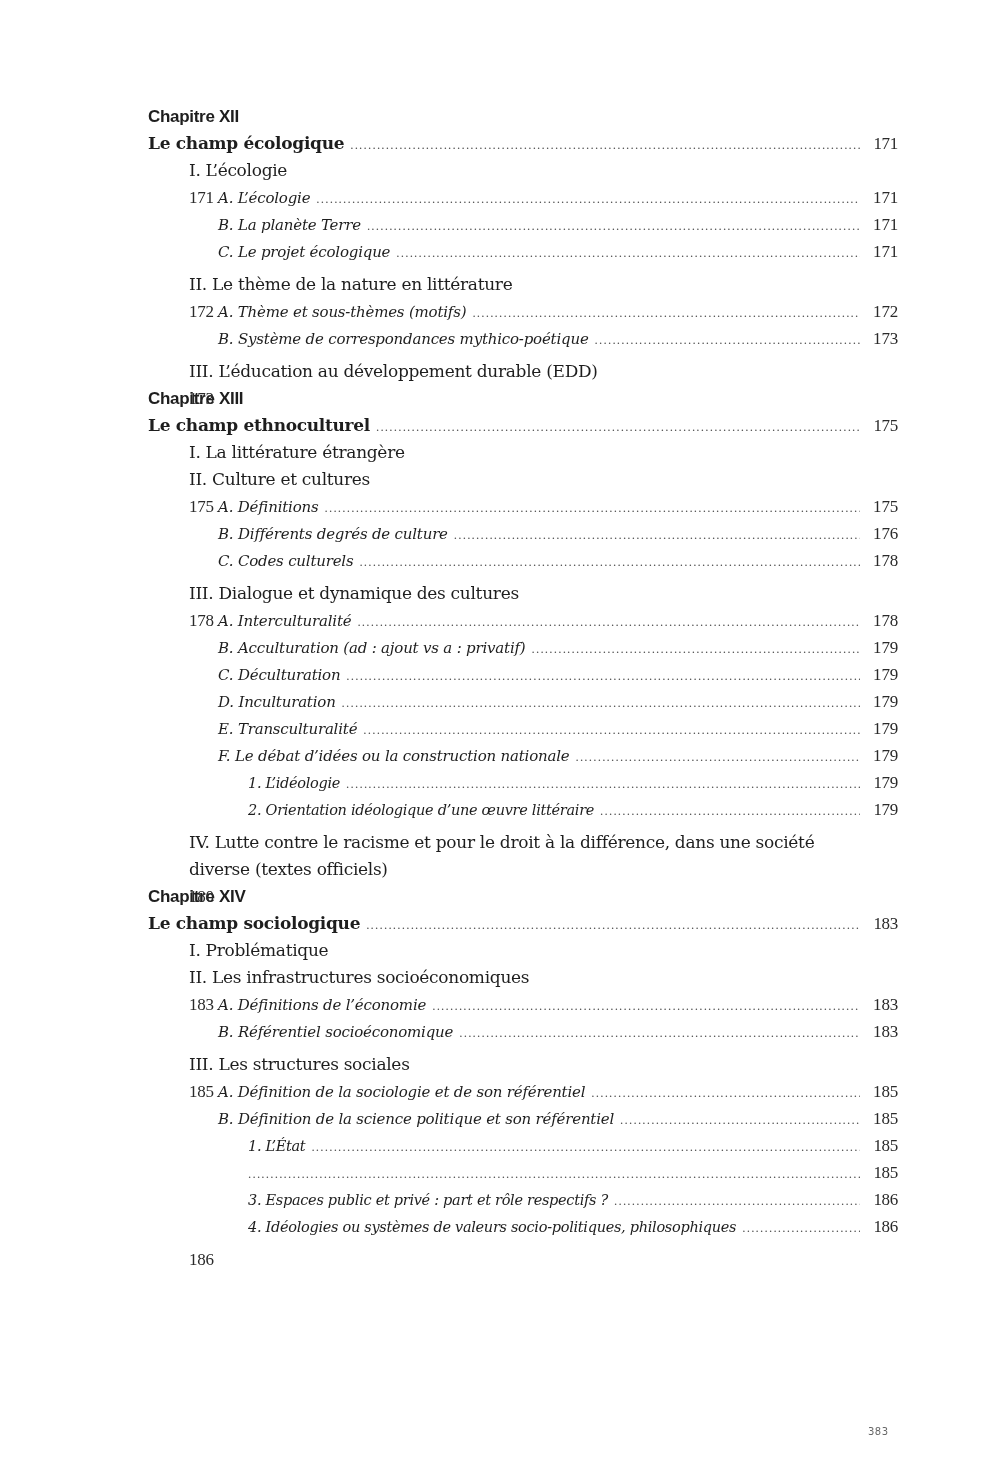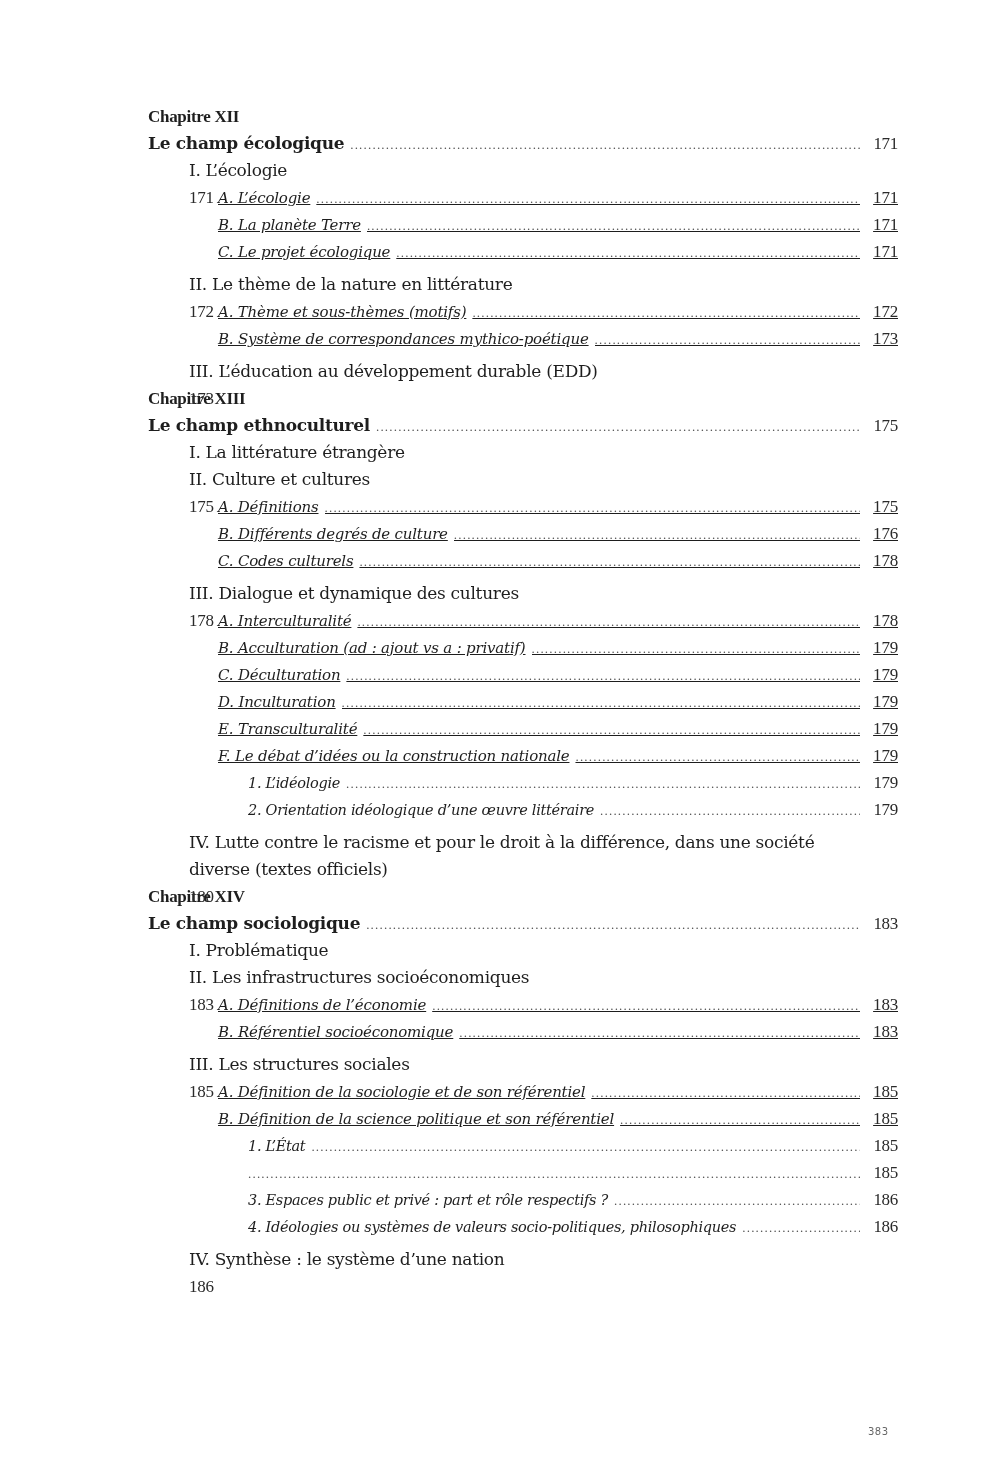--- a/index.html
+++ b/index.html
@@ -6,24 +6,24 @@
   body { width: 1004px; height: 1476px; position: relative; overflow: hidden;
          font-family: "DejaVu Serif", "Liberation Serif", serif; color: #1e1e1e; }
   .page { position: absolute; left: 0; top: 0; width: 1004px; height: 1476px; }
   .toc { position: absolute; left: 148px; top: 103px; width: 750px; }
   .row { position: relative; display: flex; align-items: baseline; white-space: nowrap; }
   .row .txt { flex: 0 0 auto; padding-right: 6px; background: #fff; }
   .row .dots { flex: 1 1 auto; overflow: hidden; color: #555; font-family: "Liberation Serif", serif; font-size: 13px; letter-spacing: 1.2px; font-style: normal; font-weight: normal; }
   .row .dots::before { content: "................................................................................................................................................................................................................................................"; }
   .row .pg { flex: 0 0 38px; text-align: right; font-family: "Liberation Serif", serif; font-size: 17px; font-style: normal; font-weight: normal; color: #2a2a2a; }
 
-  .chap-label { font-family: Liberation Serif, serif; font-weight: bold; font-size: 17px; height: 27px; line-height: 27px; letter-spacing: -0.3px; }
+  .chap-label { font-family: Liberation Sans, sans-serif; font-weight: bold; font-size: 17px; height: 27px; line-height: 27px; letter-spacing: -0.3px; }
   .lvl-chapter { height: 27px; line-height: 27px; font-weight: bold; font-size: 17px; letter-spacing: -0.3px; }
   .lvl-section { height: 27px; line-height: 27px; font-size: 17px; padding-left: 41px; letter-spacing: -0.3px; flex-direction: column; }
-  .lvl-sub { height: 27px; line-height: 27px; font-size: 15px; font-style: italic; padding-left: 70px; letter-spacing: -0.2px; text-decoration: underline; }
+  .lvl-sub { height: 27px; line-height: 27px; font-size: 15px; font-style: italic; padding-left: 70px; letter-spacing: -0.2px; }
   .lvl-subsub { height: 27px; line-height: 27px; font-size: 14.5px; font-style: italic; padding-left: 100px; letter-spacing: -0.3px; }
   .gap-before { margin-top: 6px; }
   .wrap-line { height: 27px; line-height: 27px; font-size: 17px; padding-left: 41px; letter-spacing: -0.3px; white-space: nowrap; }
 
   .folio { position: absolute; left: 868px; top: 1426px; font-family: "DejaVu Sans", sans-serif; font-size: 10px; color: #666; letter-spacing: 0.5px; }
 </style>
 </head>
 <body>
 
 <div class="page">
@@ -217,20 +217,19 @@
           <span class="txt">3. Espaces public et privé : part et rôle respectifs ?</span>
           <span class="dots"></span>
           <span class="pg">186</span>
         </div>
         <div class="row lvl-subsub">
           <span class="txt">4. Idéologies ou systèmes de valeurs socio-politiques, philosophiques</span>
           <span class="dots"></span>
           <span class="pg">186</span>
         </div>
         <div class="row lvl-section gap-before">
-          <span class="txt">IV. Synthèse : le système d’une nation</span>
           <span class="dots"></span>
           <span class="pg">186</span>
         </div>
       </div>
     </div>
   <div class="folio">383</div>
 </div>
 
 </body></html>

